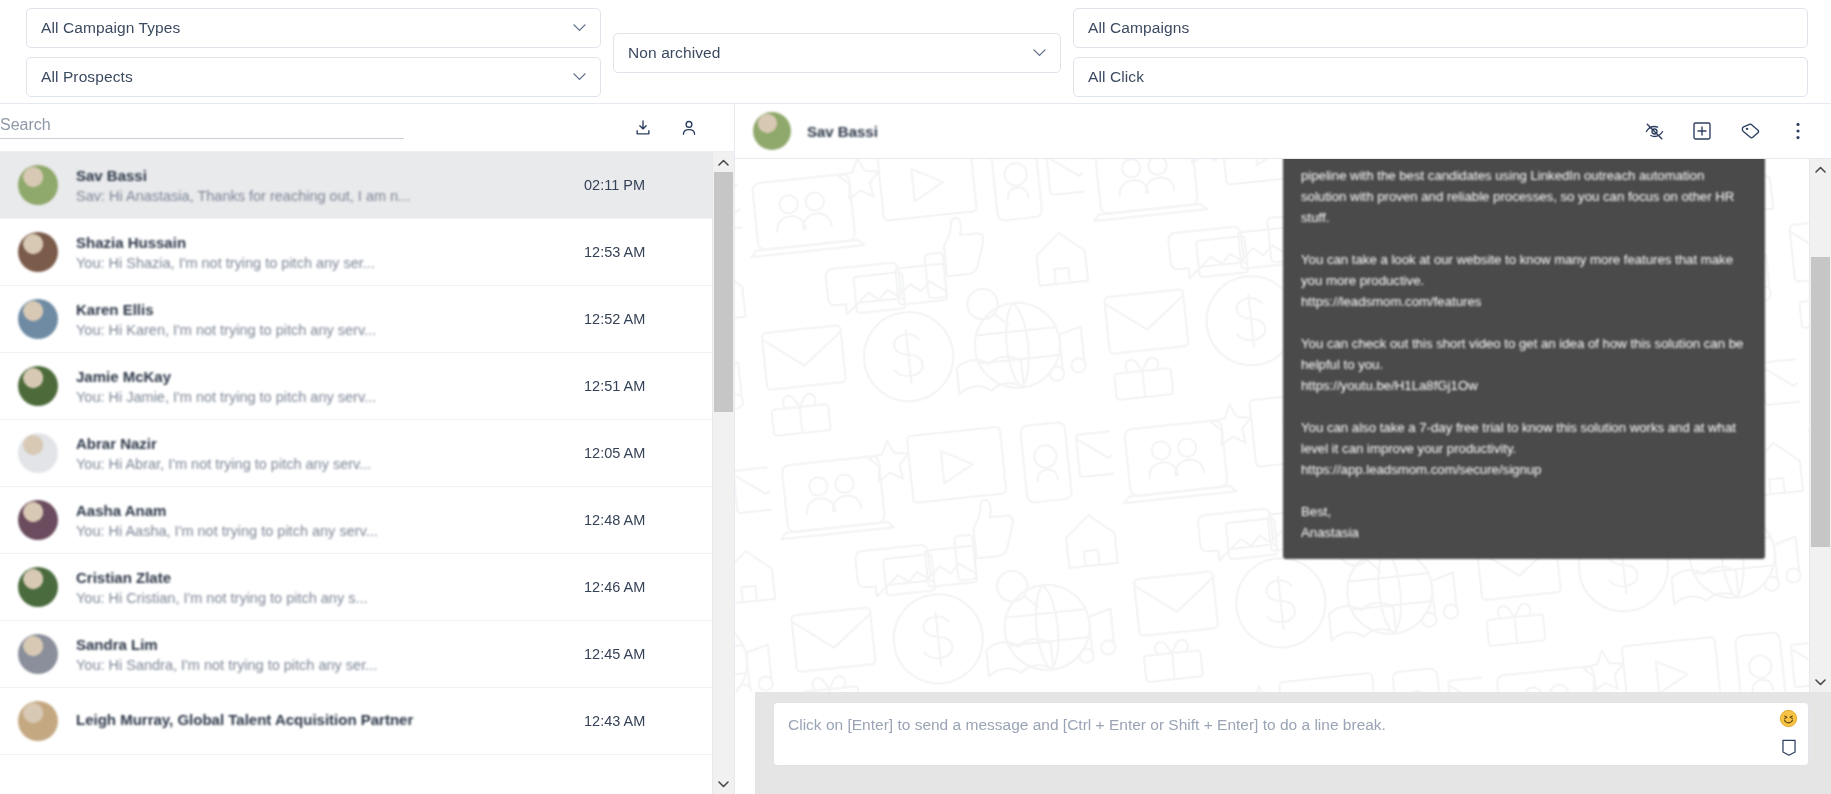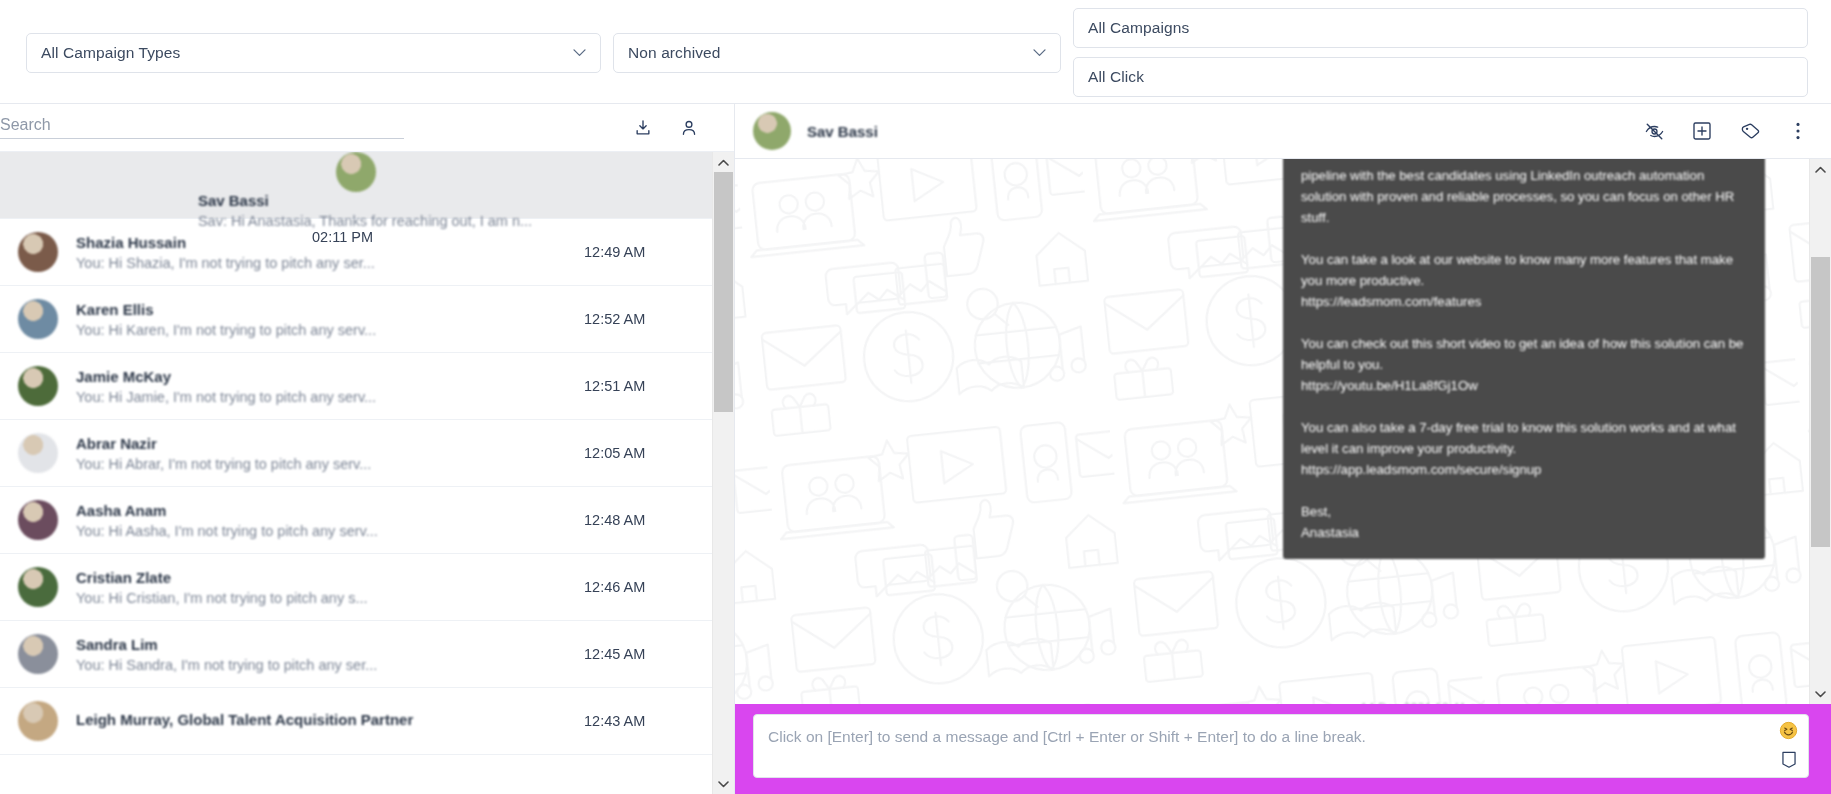--- a/index.html
+++ b/index.html
@@ -82,21 +82,21 @@
   .conv-area { flex: 1; display: flex; min-height: 0; }
   .conv-list { flex: 1; overflow: hidden; }
   .conv-item {
     height: 67px;
     display: flex; align-items: center;
     padding: 0 0 0 18px;
     border-bottom: 1px solid #eef1f5;
     cursor: pointer;
     position: relative;
   }
-  .conv-item.active { background: #e9eaec; flex-direction: column; }
+  .conv-item.active { background: #e9eaec; }
   .avatar {
     width: 40px; height: 40px; border-radius: 50%;
     flex: 0 0 40px; margin-right: 18px;
     background-size: cover; background-position: center;
     filter: blur(1.1px);
   }
   .conv-texts { flex: 1; min-width: 0; display:flex; flex-direction:column; gap:4px; }
   .conv-name {
     font-size: 15px; font-weight: bold; color: #2b3647;
     white-space: nowrap; overflow: hidden; text-overflow: ellipsis;
@@ -177,22 +177,23 @@
     filter: blur(1.2px);
     white-space: pre-wrap;
   }
   .msg-date {
     position: absolute; right: 300px; top: 542px;
     font-size: 12.5px; color: #aab0ba;
     filter: blur(1.2px);
   }
 
   .composer-wrap {
-    padding: 10px 22px 16px 18px;
-    background: #d946ef;
+    padding: 10px 22px 28px 18px;
+    background: #e5e5e5;
+    margin-left: 20px;
   }
   .composer {
     height: 64px;
     border: 1px solid #dfe3ea;
     border-radius: 4px;
     display: flex; align-items: flex-start;
     padding: 12px 14px;
     position: relative;
     background: #fff;
   }
@@ -219,20 +220,28 @@
   <div class="filter-bar">
     <div class="filter-col col-a">
       <div class="select-box">
         <span>All Campaign Types</span>
         <span class="chev">
           <svg width="13" height="8" viewBox="0 0 13 8" fill="none">
               <path d="M1 1l5.5 5.5L12 1" stroke="#5a6b84" stroke-width="1.3" stroke-linecap="round" stroke-linejoin="round"></path>
             </svg>
         </span>
       </div>
+      <div class="select-box">
+        <span>All Prospects</span>
+        <span class="chev">
+          <svg width="13" height="8" viewBox="0 0 13 8" fill="none">
+              <path d="M1 1l5.5 5.5L12 1" stroke="#5a6b84" stroke-width="1.3" stroke-linecap="round" stroke-linejoin="round"></path>
+            </svg>
+        </span>
+      </div>
     </div>
 
     <div class="filter-col col-b">
       <div class="select-box">
         <span>Non archived</span>
         <span class="chev">
           <svg width="13" height="8" viewBox="0 0 13 8" fill="none">
               <path d="M1 1l5.5 5.5L12 1" stroke="#5a6b84" stroke-width="1.3" stroke-linecap="round" stroke-linejoin="round"></path>
             </svg>
         </span>
@@ -281,21 +290,21 @@
                 <div class="conv-snippet">Sav: Hi Anastasia, Thanks for reaching out, I am n...</div>
               </div>
               <div class="conv-time">02:11 PM</div>
             </div>
             <div class="conv-item">
               <div class="avatar" style="background: radial-gradient(circle at 38% 30%, rgb(216, 201, 180) 0px, rgb(216, 201, 180) 26%, rgb(123, 91, 74) 27%, rgb(123, 91, 74) 100%);"></div>
               <div class="conv-texts">
                 <div class="conv-name">Shazia Hussain</div>
                 <div class="conv-snippet">You: Hi Shazia, I'm not trying to pitch any ser...</div>
               </div>
-              <div class="conv-time">12:49 AM</div>
+              <div class="conv-time">12:53 AM</div>
             </div>
             <div class="conv-item">
               <div class="avatar" style="background: radial-gradient(circle at 38% 30%, rgb(216, 201, 180) 0px, rgb(216, 201, 180) 26%, rgb(110, 139, 163) 27%, rgb(110, 139, 163) 100%);"></div>
               <div class="conv-texts">
                 <div class="conv-name">Karen Ellis</div>
                 <div class="conv-snippet">You: Hi Karen, I'm not trying to pitch any serv...</div>
               </div>
               <div class="conv-time">12:52 AM</div>
             </div>
             <div class="conv-item">

